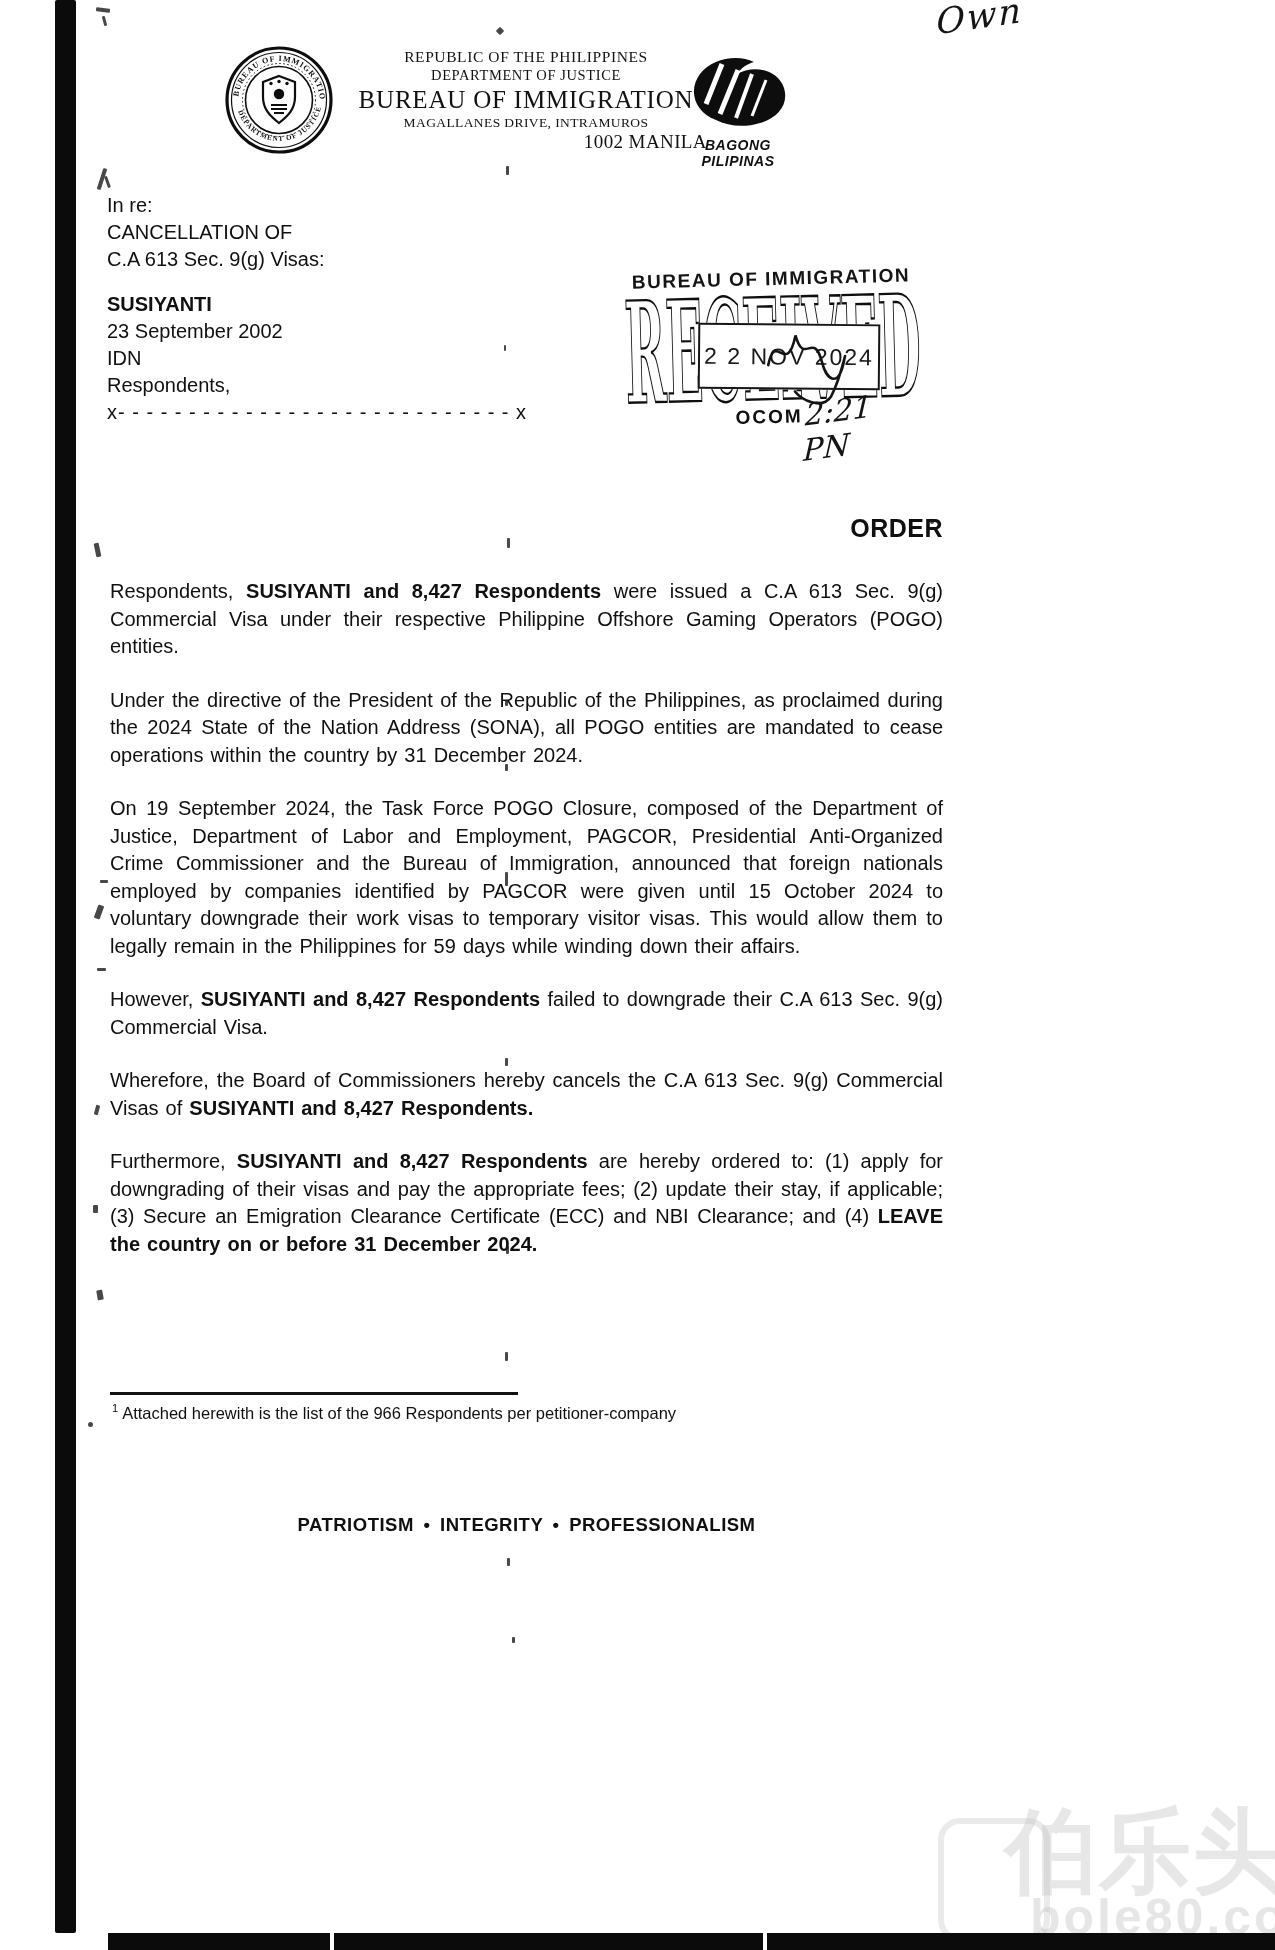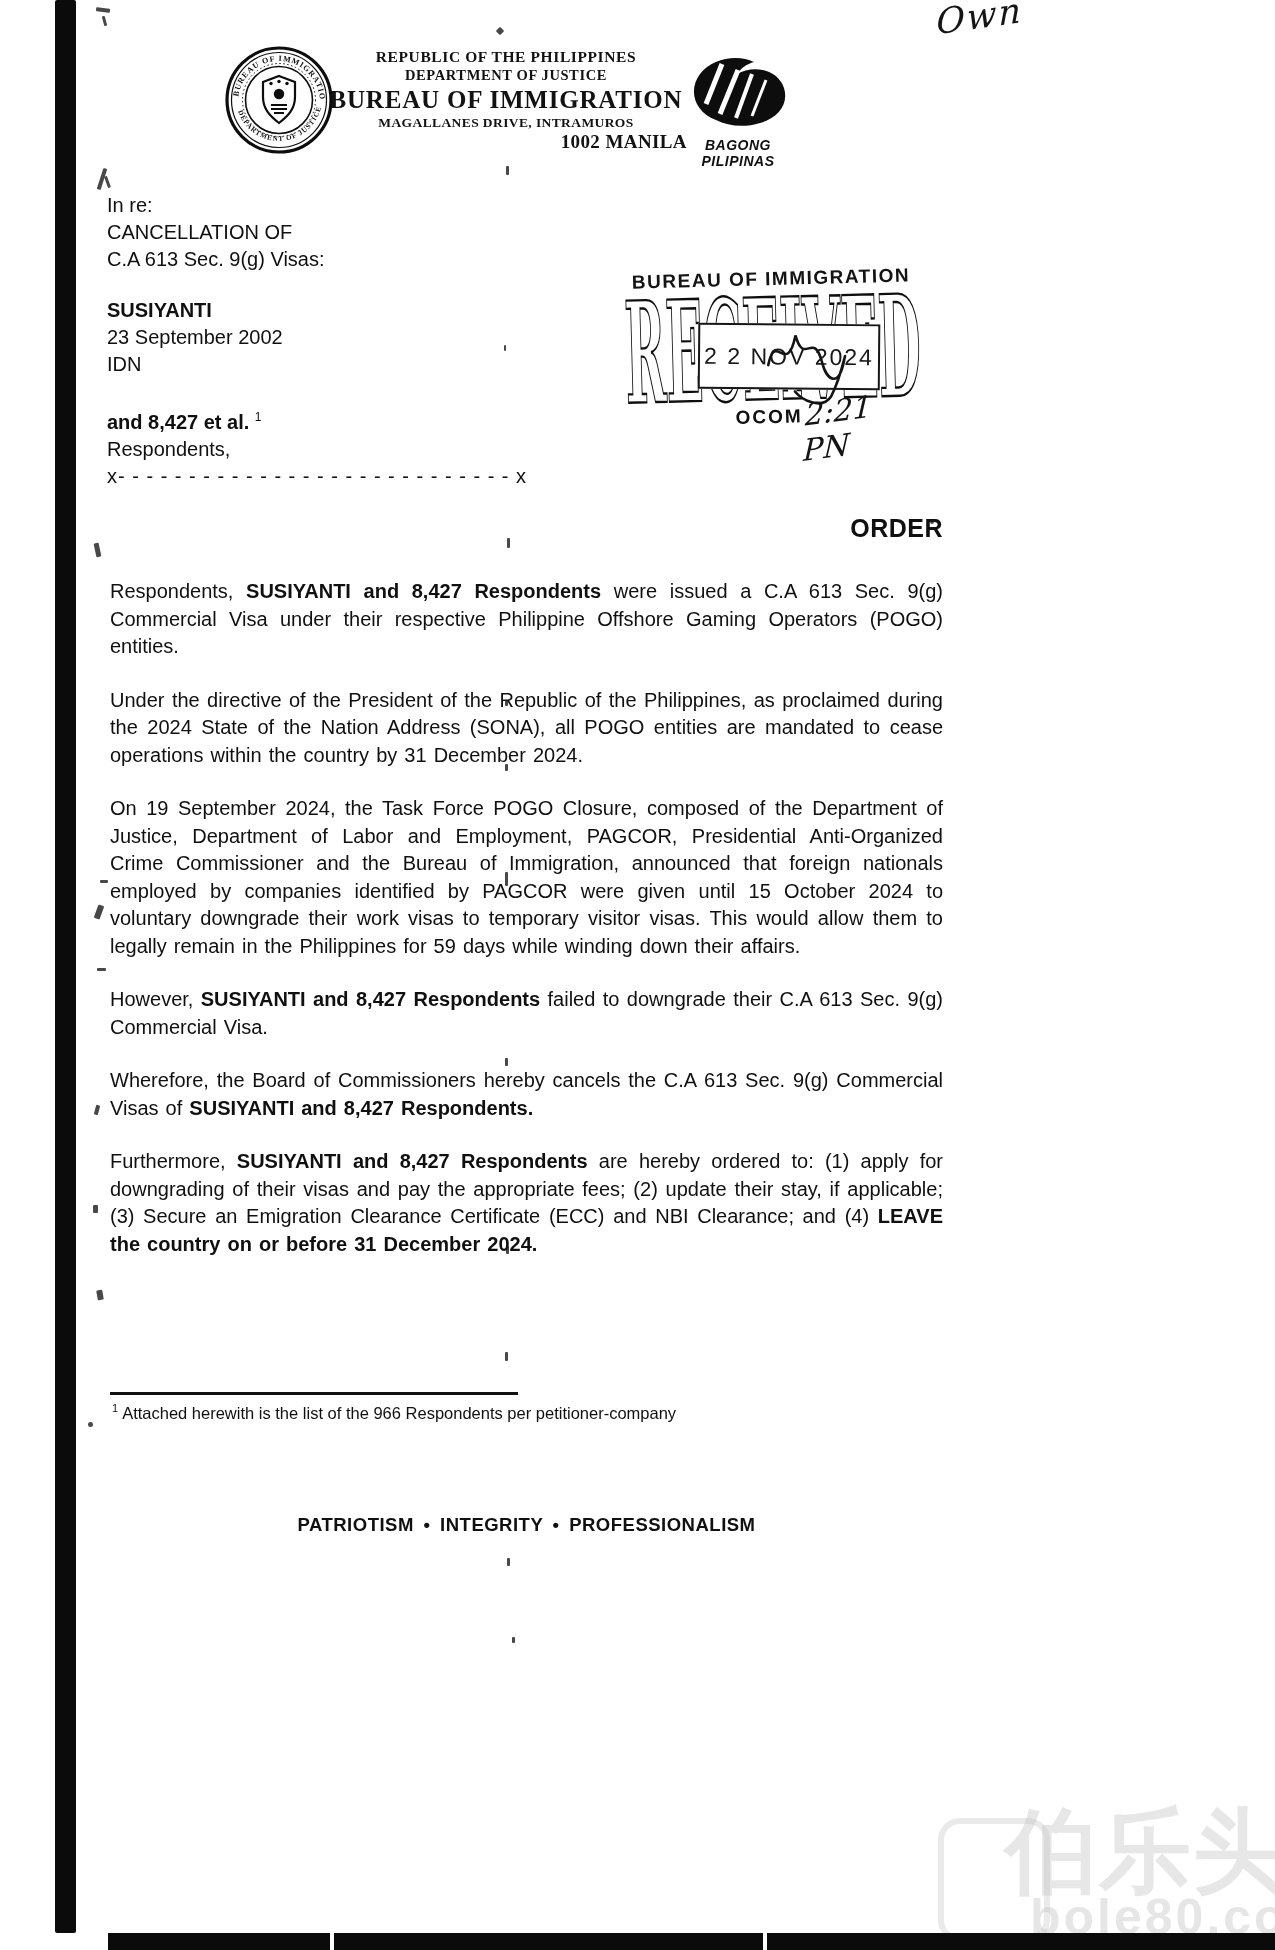--- a/index.html
+++ b/index.html
@@ -14,33 +14,33 @@
   .scan-band-bottom .notch { position:absolute; top:0; width:4px; height:17px; background:#fff; }
   .speck { position:absolute; background:#1a1a1a; opacity:.8; border-radius:1px; z-index:3; }
 
   
   .handwriting { font-family:"DejaVu Serif", serif; font-style:italic; color:#141414; }
   .own { position:absolute; left:936px; top:-4px; font-size:35px; transform:rotate(-8deg) skewX(-8deg); letter-spacing:2px; z-index:2; }
 
   
   .seal { position:absolute; left:224px; top:45px; z-index:2; }
   .header { position:absolute; left:325px; top:48px; width:362px; text-align:center;
-            font-family:"Liberation Serif", serif; font-weight:bold; color:#121212; }
+            font-family:"Liberation Serif", serif; font-weight:normal; color:#121212;padding-left:20px; }
   .h-republic { font-size:15.5px; letter-spacing:.6px; }
   .h-doj      { font-size:14.5px; letter-spacing:.6px; margin-top:1px; }
   .h-bi       { font-size:25px;   letter-spacing:.8px; margin-top:2px; }
   .h-addr     { font-size:13.5px; letter-spacing:.4px; margin-top:1px; }
   .h-city     { font-size:19px; letter-spacing:.4px;text-align:right; }
   .bagong { position:absolute; left:686px; top:52px; z-index:2; }
   .bagong-caption { position:absolute; left:668px; top:137px; width:140px; text-align:center;
                     font-size:14px; font-weight:bold; font-style:italic; letter-spacing:.5px; }
 
   
   .caption { position:absolute; left:107px; top:192px; font-size:20px; line-height:27px; z-index:2; }
-  .caption .name { font-weight:bold; margin-top:24px; }
+  .caption .name { font-weight:bold; margin-top:18px; }
   .caption .etal { font-weight:bold; margin-top:26px; }
   .caption sup { font-size:12px; font-weight:normal; }
   .caption .xline { letter-spacing:1px; white-space:nowrap; }
 
   
   .case-numbers { position:absolute; left:536px; top:192px; font-size:19.5px; font-weight:bold; line-height:26.5px; z-index:2; }
 
   
   .stamp { position:absolute; left:622px; top:268px; width:302px; height:175px; transform:rotate(-1.5deg); z-index:2; }
   .stamp-office { position:absolute; left:0; top:0; width:302px; text-align:center; font-size:19px; font-weight:bold; letter-spacing:1.5px; white-space:nowrap; color:#141414; }
@@ -124,24 +124,20 @@
   </svg>
   <div class="bagong-caption">BAGONG PILIPINAS</div>
 
   <div class="caption">
     <div>In re:</div>
     <div>CANCELLATION OF</div>
     <div>C.A 613 Sec. 9(g) Visas:</div>
     <div class="name">SUSIYANTI</div>
     <div>23 September 2002</div>
     <div>IDN</div>
-    <div class="etal">
-      <span>and 8,427 et al.</span>
-      <sup>1</sup>
-    </div>
     <div>Respondents,</div>
     <div class="xline">x- - - - - - - - - - - - - - - - - - - - - - - - - - - - x</div>
   </div>
 
 
   <div class="stamp">
     <div class="stamp-office">BUREAU OF IMMIGRATION</div>
     <svg class="stamp-word-svg" width="302" height="118" viewBox="0 0 302 118">
       <text x="151" y="109" text-anchor="middle" textLength="296" lengthAdjust="spacingAndGlyphs" font-family="'DejaVu Serif',serif" font-weight="bold" font-size="140" fill="#ffffff" stroke="#0e0e0e" stroke-width="2.4">RECEIVED</text>
     </svg>

